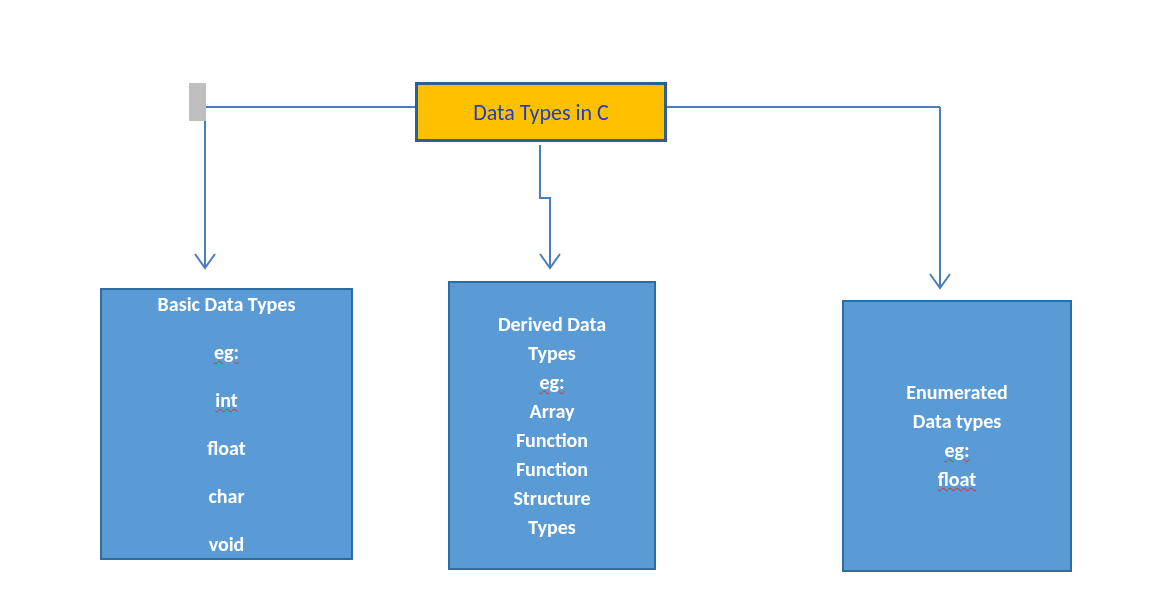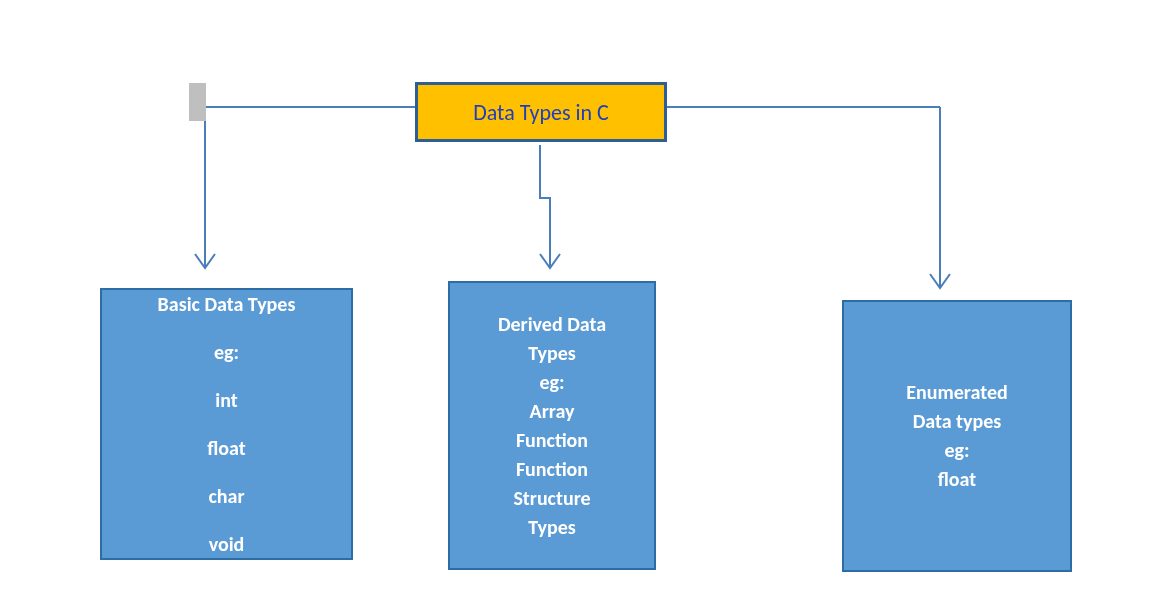--- a/index.html
+++ b/index.html
@@ -43,20 +43,21 @@
       font-weight: bold;
       text-align: center;
       display: flex;
       flex-direction: column;
       align-items: center;
       justify-content: center;
       padding: 18px 10px;
     }
     .child-box div { line-height: 1.45; }
     .underline-red {
+      text-decoration: underline;
       text-decoration-style: wavy;
       text-decoration-color: #d0342c;
       text-decoration-thickness: 1px;
     }
     .box-basic   { left: 100px; top: 288px; width: 253px; height: 272px; gap: 19px; }
     .box-derived { left: 436px; top: 281px; width: 208px; height: 289px; margin-left: 12px; }
     .box-enum    { left: 842px; top: 300px; width: 230px; height: 272px; }
     svg.lines {
       position: absolute;
       left: 0; top: 0;

